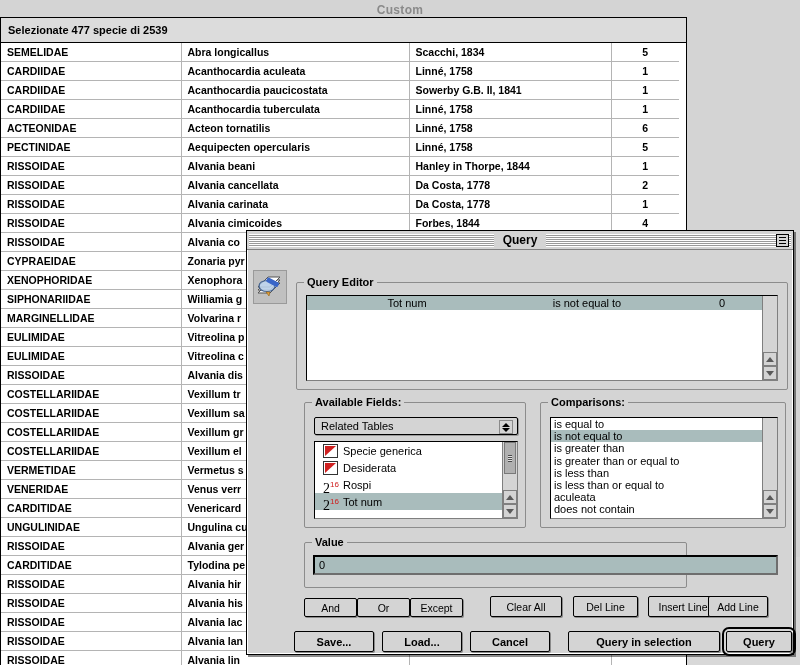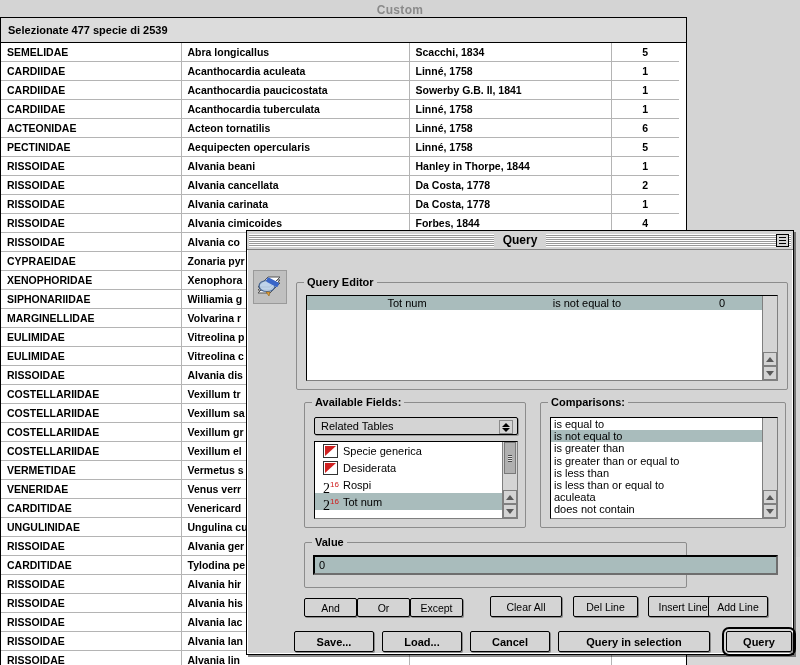--- a/index.html
+++ b/index.html
@@ -343,21 +343,21 @@
   .btn-line { top: 346px; height: 21px; }
   #btn-clear-all  { left: 242px; width: 72px; }
   #btn-del-line   { left: 325px; width: 65px; }
   #btn-insert-line{ left: 400px; width: 70px; }
   #btn-add-line   { left: 460px; width: 60px; }
 
   .btn-bottom { top: 381px; height: 21px; }
   #btn-save      { left: 46px;  width: 80px; }
   #btn-load      { left: 134px; width: 80px; }
   #btn-cancel    { left: 222px; width: 80px; }
-  #btn-query-sel { left: 310px; width: 152px; }
+  #btn-query-sel { left: 320px; width: 152px; }
   #btn-query     { left: 478px; width: 66px; }
 
   #btn-query-ring {
     position: absolute;
     left: 474px; top: 377px;
     width: 74px; height: 29px;
     border: 2px solid #000;
     border-radius: 7px;
   }
 </style>

